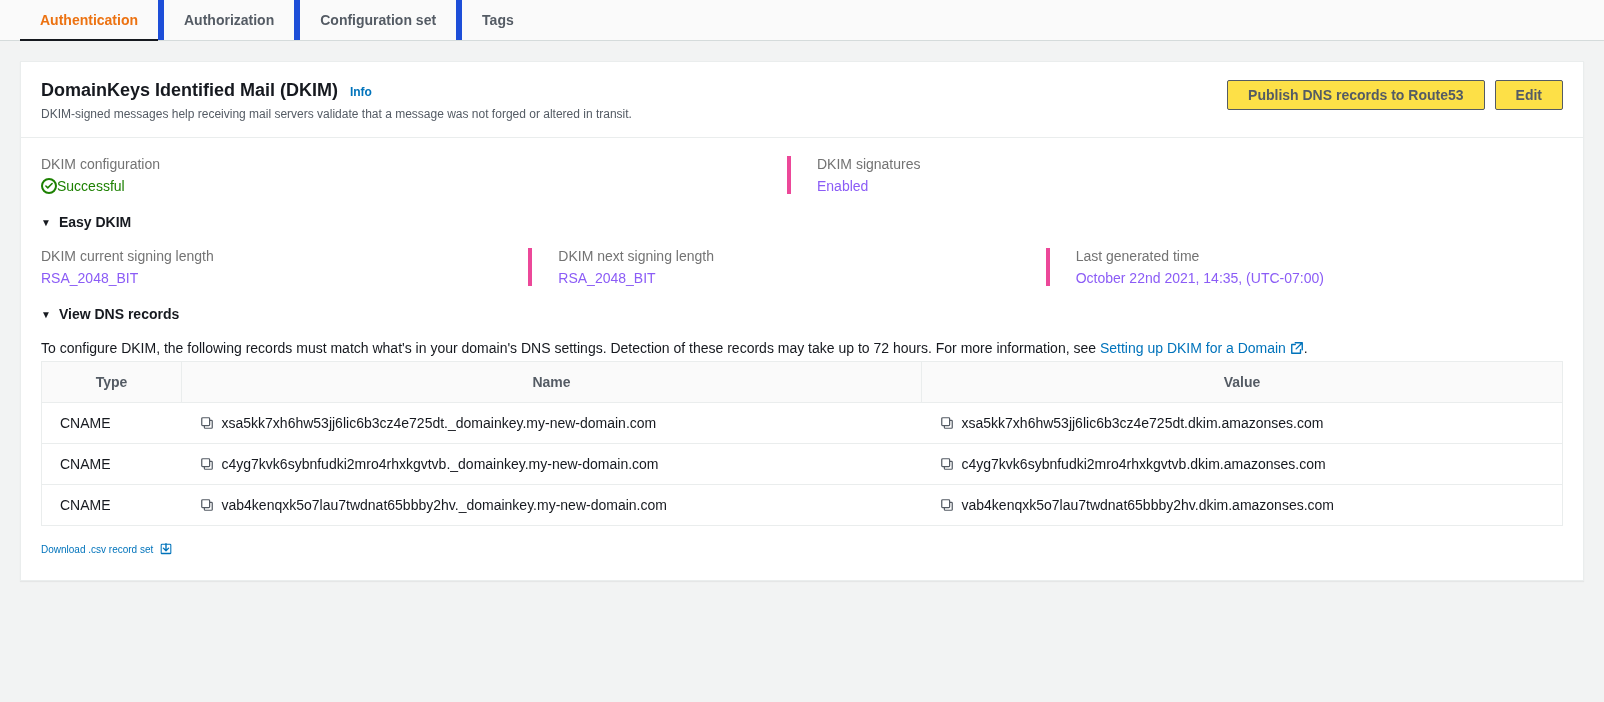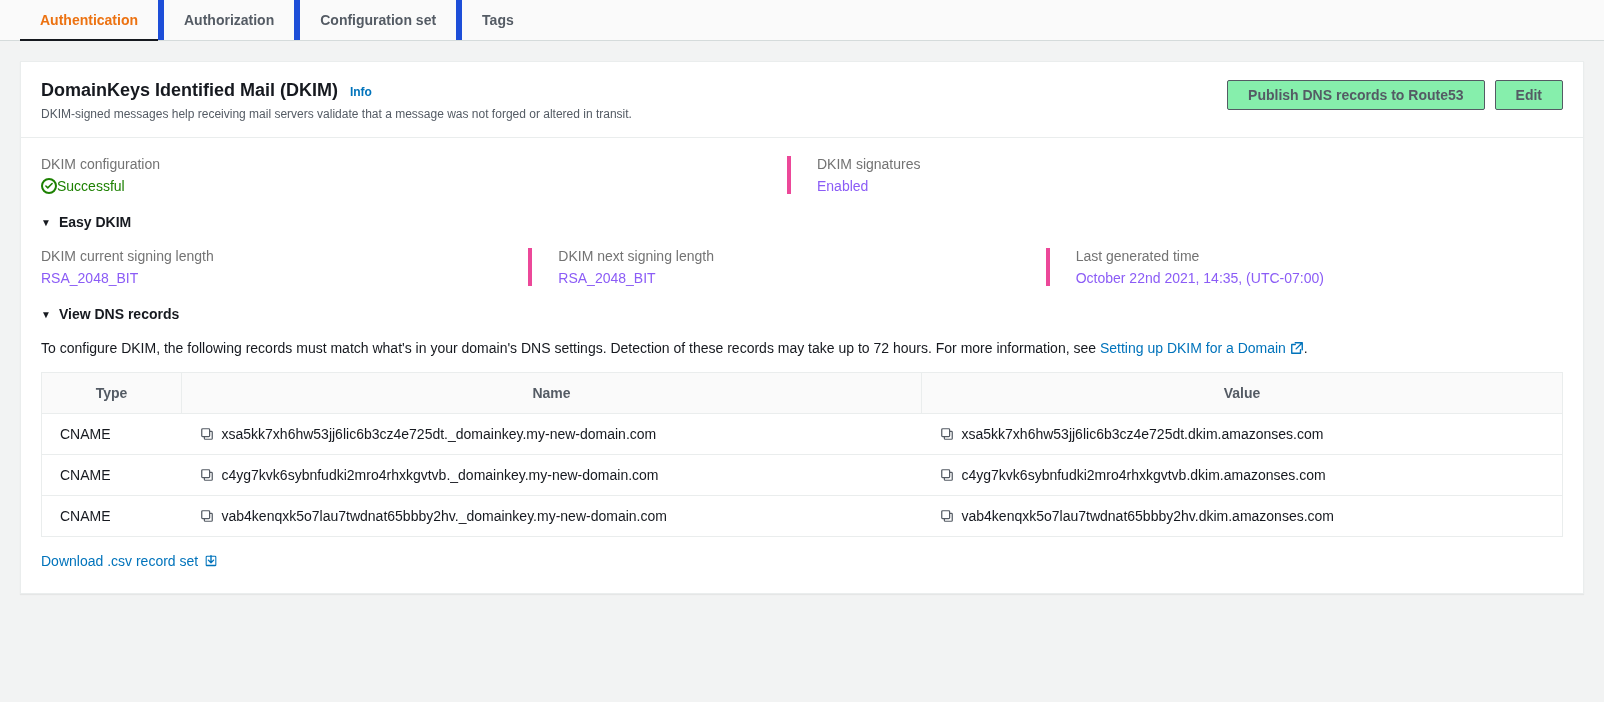--- a/index.html
+++ b/index.html
@@ -66,21 +66,21 @@
   .panel-desc {
     font-size: 12px;
     color: #545b64;
     margin-top: 6px;
   }
   .panel-actions {
     display: flex;
     gap: 10px;
   }
   .btn {
-    background: #86efac;
+    background: #fde047;
     border: 1px solid #545b64;
     border-radius: 2px;
     padding: 6px 20px;
     font-size: 14px;
     font-weight: 700;
     color: #545b64;
     cursor: pointer;
   }
   .panel-body { padding: 18px 20px 24px 20px; }
   .kv-row {
@@ -130,21 +130,21 @@
     font-size: 14px;
     margin: 10px 0 18px 0;
     cursor: pointer;
   }
   .expander .caret {
     font-size: 10px;
   }
   .kv-row-3 .kv { flex: 1; }
   .dns-desc {
     font-size: 14px;
-    margin-bottom: 16px;
+    margin-bottom: 5px;
   }
   .link { color: #0073bb; cursor: pointer; }
   .ext-icon {
     display: inline-block;
     vertical-align: -2px;
   }
   table.dns {
     width: 100%;
     border-collapse: collapse;
     border: 1px solid #eaeded;
@@ -174,21 +174,21 @@
   .copy-icon {
     width: 14px; height: 14px;
     flex-shrink: 0;
     cursor: pointer;
   }
   .download-link {
     display: inline-flex;
     align-items: center;
     gap: 6px;
     color: #0073bb;
-    font-size: 14px;
+    font-size: 10px;
     font-weight: 400;
     margin-top: 16px;
     cursor: pointer;
   }
   .col-type { width: 140px; }
   .col-name { width: 740px; }
 </style>
 </head>
 <body>
 

